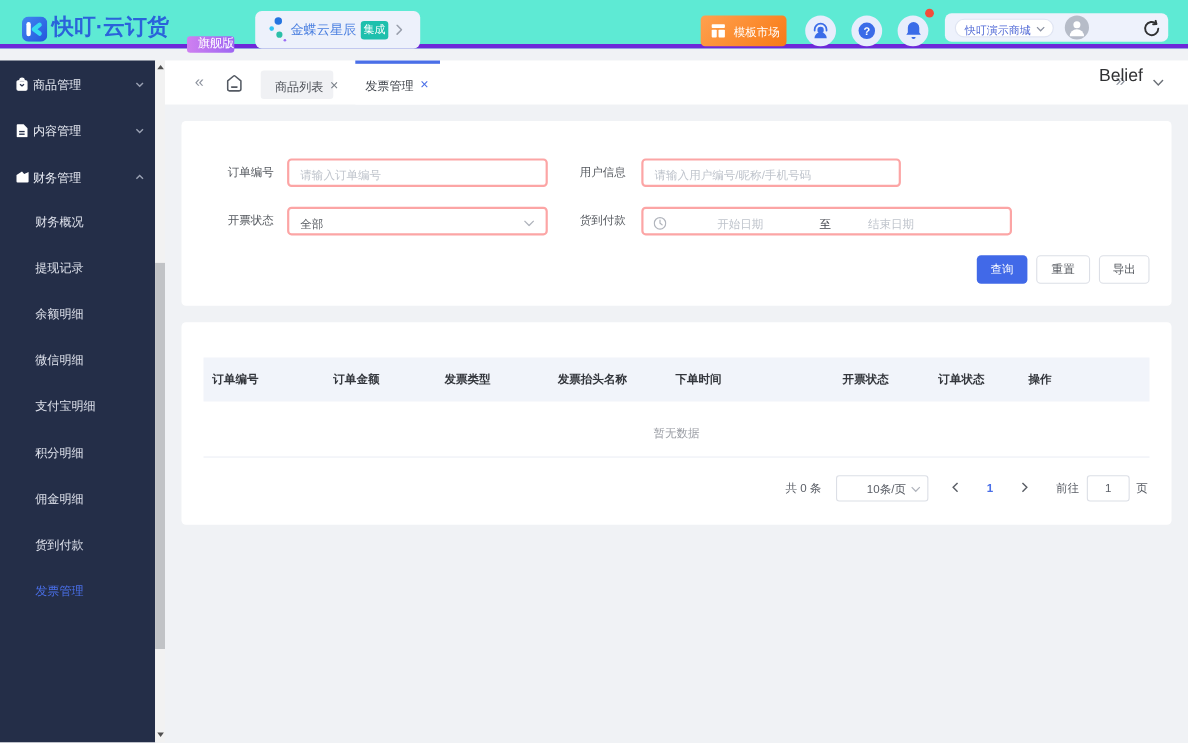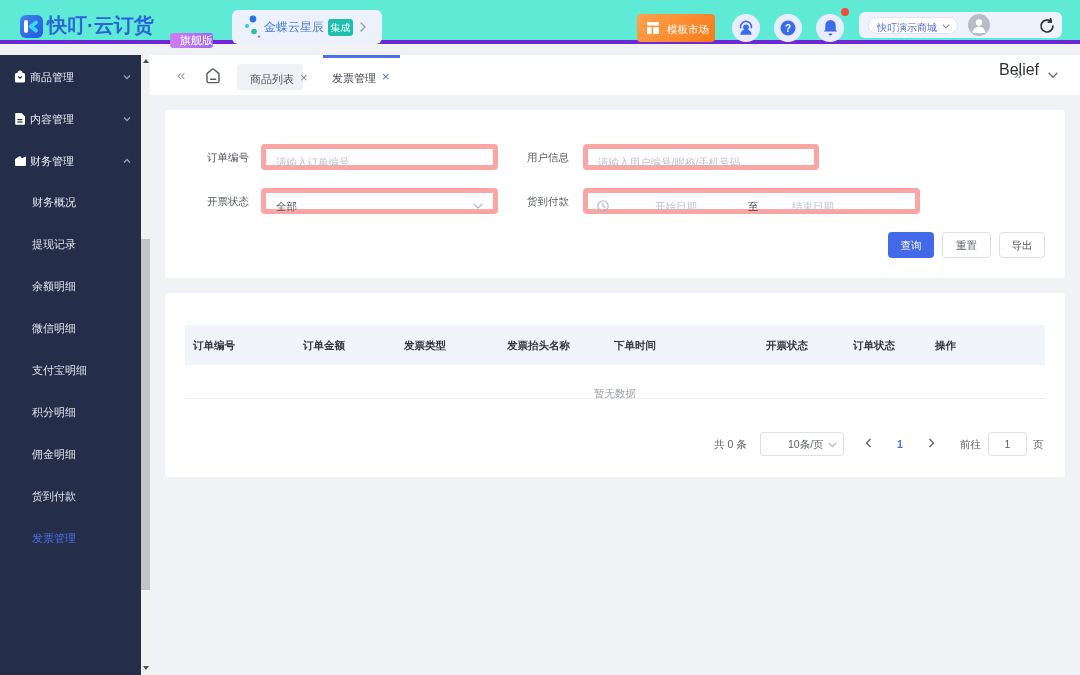--- a/index.html
+++ b/index.html
@@ -50,34 +50,34 @@
 #tab1 .tx { position:absolute; left:63px; top:6px; color:#7a8089; font-size:13px; }
 #tab2 { position:absolute; left:173px; top:0px; width:77px; height:40px; background:#fff; border-top:3px solid #4a6fe8; font-size:11px; color:#41454c; }
 #tab2 .tt { position:absolute; left:9px; top:13px; }
 #tab2 .tx { position:absolute; left:59px; top:11px; color:#4a6fe8; font-size:13px; }
 #tbR1 { position:absolute; left:864px; top:10px; color:#8d939e; font-size:16px; }
 #tbR2 { position:absolute; left:898px; top:17px; }
 
 
 #card1 { position:absolute; left:165px; top:110px; width:900px; height:168px; background:#fff; border-radius:4px; }
 .flabel { position:absolute; height:11px; line-height:11px; font-size:10.5px; color:#55595f; }
-.finput { position:absolute; height:26px; background:#fff; border:5px solid #fca5a5; border-radius:4px; font-size:10.5px; }
+.finput { position:absolute; height:26px; background:#fff; border:2px solid #fca5a5; border-radius:4px; font-size:10.5px; }
 .ph { color:#bfc4cc; }
 .finput .pht { position:absolute; left:10px; top:7px; }
 .selchev { position:absolute; right:10px; top:10px; }
 
 #btnQuery { position:absolute; left:723px; top:122px; width:46px; height:26px; background:#4169e8; border-radius:4px; color:#fff; font-size:10.5px; text-align:center; line-height:26px; }
 #btnReset { position:absolute; left:777px; top:122px; width:49px; height:26px; background:#fff; border:1px solid #dcdfe6; border-radius:4px; color:#55595f; font-size:10.5px; text-align:center; line-height:24px; }
 #btnExport { position:absolute; left:834px; top:122px; width:46px; height:26px; background:#fff; border:1px solid #dcdfe6; border-radius:4px; color:#55595f; font-size:10.5px; text-align:center; line-height:24px; }
 
 
 #card2 { position:absolute; left:165px; top:293px; width:900px; height:184px; background:#fff; border-radius:4px; }
 #thead { position:absolute; left:20px; top:32px; width:860px; height:40px; background:#f1f4fa; }
 .th { position:absolute; top:15px; height:11px; line-height:11px; font-size:10.5px; color:#33363c; font-weight:700; }
-#emptyrow { position:absolute; left:20px; top:72px; width:860px; height:34px; border-bottom:1px solid #ebeef5; }
+#emptyrow { position:absolute; left:20px; top:72px; width:860px; height:51px; border-bottom:1px solid #ebeef5; }
 #nodata { position:absolute; left:0; width:860px; top:22px; text-align:center; color:#9a9da4; font-size:10.5px; }
 .pgt { position:absolute; height:12px; line-height:12px; font-size:10.5px; color:#5a5e66; }
 #pgsel { position:absolute; left:595px; top:139px; width:84px; height:24px; border:1px solid #dcdfe6; border-radius:3px; font-size:10.5px; color:#5a5e66; background:#fff; }
 #pginput { position:absolute; left:823px; top:139px; width:39px; height:24px; border:1px solid #dcdfe6; border-radius:3px; background:#fff; text-align:center; font-size:10.5px; color:#5a5e66; line-height:22px; }
 .parr { position:absolute; top:145px; }
 </style>
 </head>
 <body>
 
 <div id="topbar">

